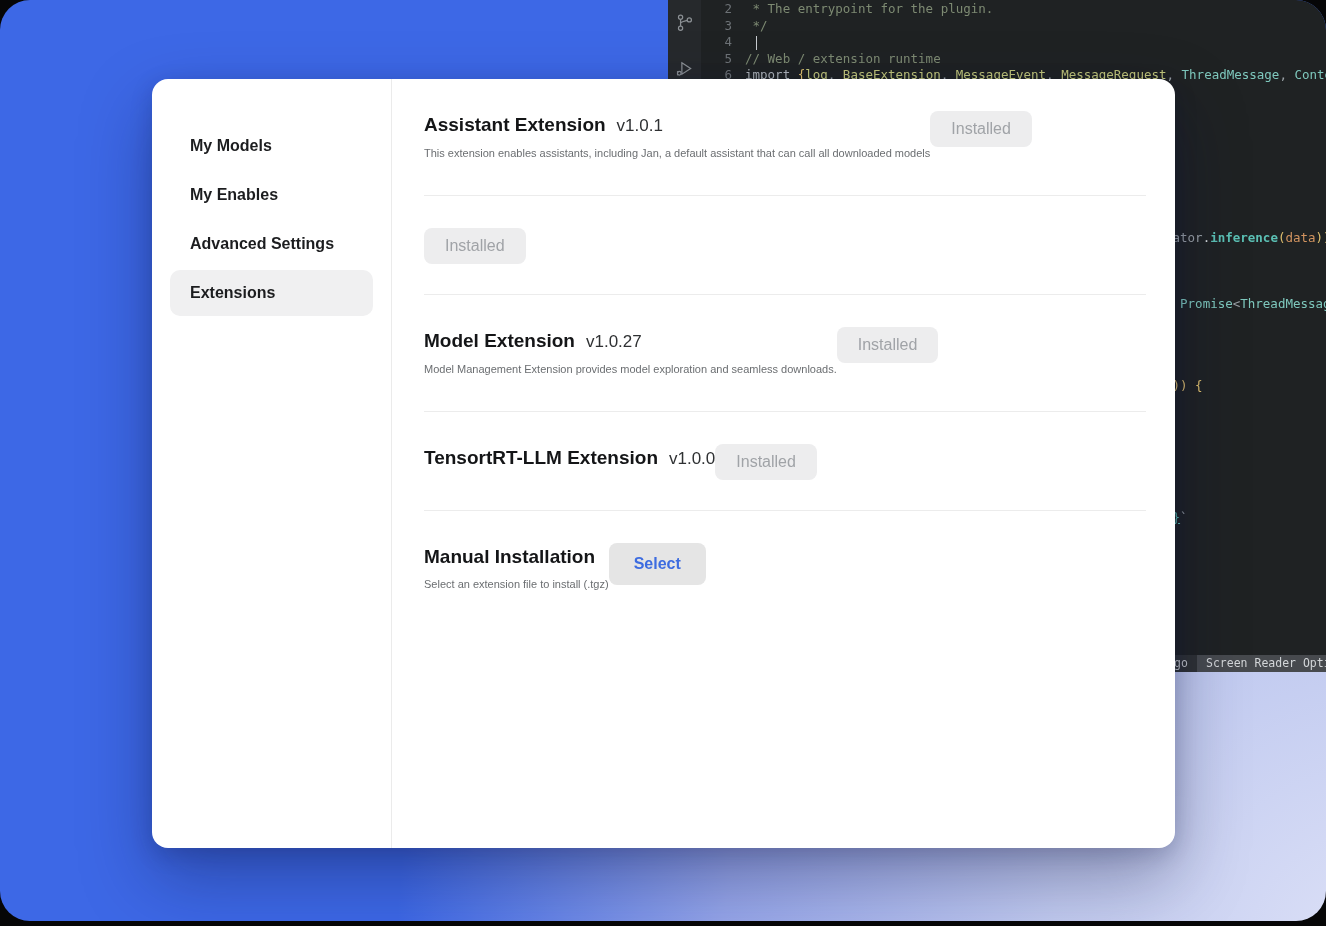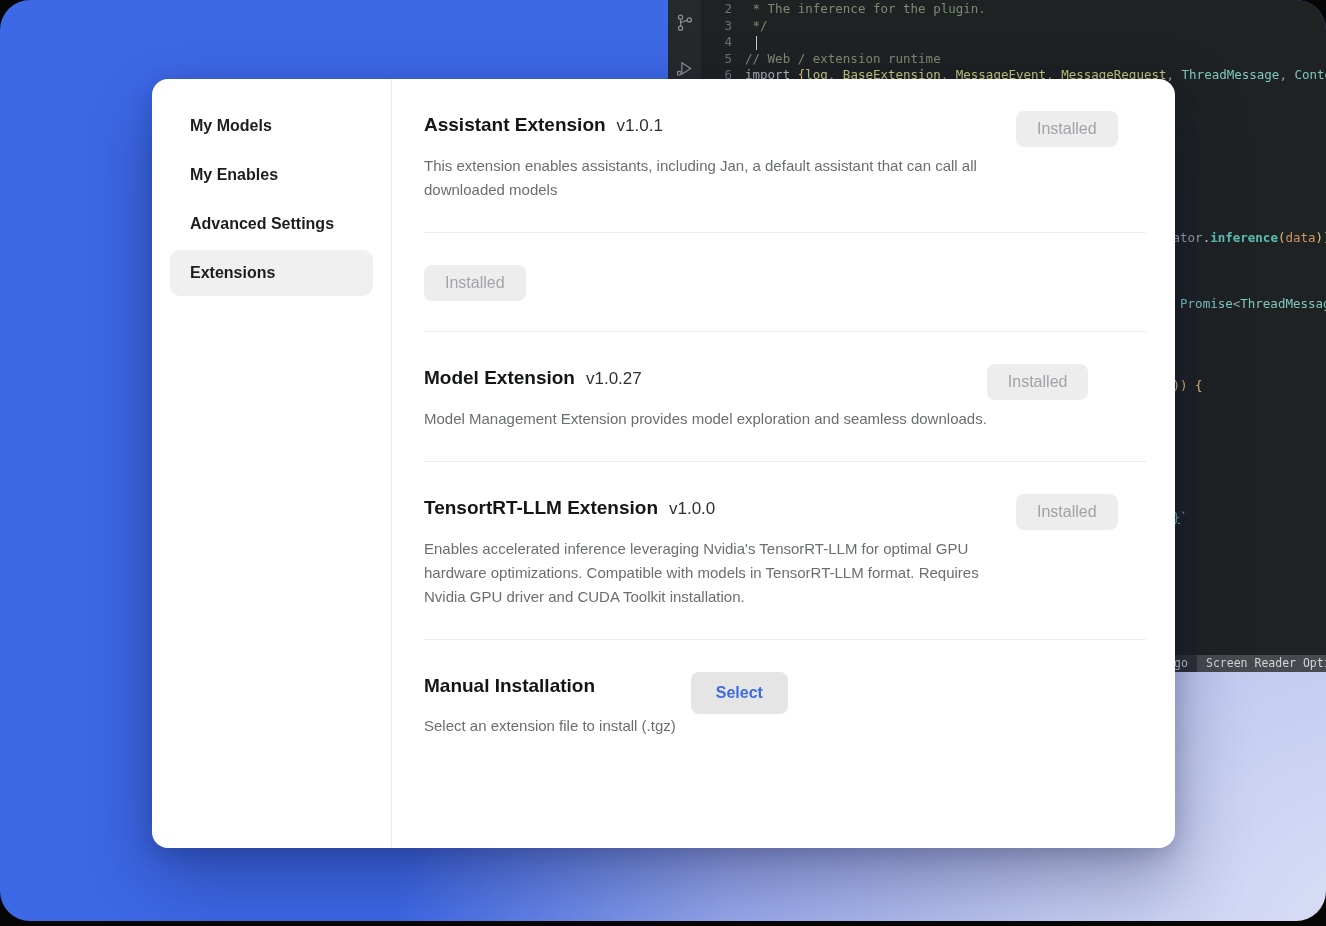--- a/index.html
+++ b/index.html
@@ -38,32 +38,32 @@
   .status-bar { position:absolute; left:0; bottom:0; width:100%; height:17px;
     background:#2f3234; font-size:11.5px; line-height:17px; color:#c3c6c9; }
   .sb-left { position:absolute; left:506px; top:0; }
   .sb-item { position:absolute; left:529px; top:0; right:0; background:#474a4e;
     color:#d3d6d8; padding:0 9px; white-space:nowrap; overflow:hidden; }
 
   
   .modal { position:absolute; left:152px; top:79px; width:1023px; height:769px;
     background:#ffffff; border-radius:16px; display:flex; overflow:hidden;
     box-shadow:0 30px 70px rgba(12,18,60,.35), 0 6px 22px rgba(12,18,60,.18); }
-  .sidebar { width:240px; flex:none; border-right:1px solid #ebebeb; padding-top:21px; }
+  .sidebar { width:240px; flex:none; border-right:1px solid #ebebeb; padding-top:41px; }
   .side-item { margin:3px 18px; height:46px; display:flex; align-items:center;
     padding-left:20px; border-radius:10px; font-size:16px; font-weight:700;
     color:#1c1d1f; cursor:pointer; }
   .side-item.active { background:#f0f0f1; }
   .content { flex:1; padding:0 29px 0 32px; overflow:hidden; }
   .ext-row { display:flex; justify-content:flex-start; align-items:flex-start;
     padding:32px 0 30px; border-bottom:1px solid #ececec; }
-  .ext-row:last-child { border-bottom:none;gap:15px; }
+  .ext-row:last-child { border-bottom:none; }
   .ext-title { font-size:19px; line-height:27px; color:#141517; font-weight:700; }
   .ext-version { font-size:17px; font-weight:400; color:#2f3133; margin-left:11px; }
-  .ext-desc { margin-top:15px; max-width:592px; font-size:15px; line-height:24px;
+  .ext-desc { margin-top:2px; max-width:592px; font-size:11px; line-height:24px;
     color:#6b6e71; font-weight:400; }
   .ext-link { color:#4479da; text-decoration:none; cursor:pointer; }
   .btn { border:none; border-radius:8px; font-size:16px; line-height:1;
     font-family:inherit; cursor:pointer; flex:none; }
   .btn-installed { background:#ededee; color:#a0a3a7; padding:10px 21px; font-weight:400; }
   .btn-select { background:#e5e5e5; color:#3d6ce0; padding:13px 25px; font-weight:700; }
 </style>
 </head>
 <body>
 
@@ -81,21 +81,21 @@
       </span>
       <span>
         <svg viewBox="0 0 24 24">
           <path d="M9 5.5 L19 12 L9 18.5 Z"></path>
           <circle cx="6" cy="17.5" r="2.1"></circle>
           <path d="M3.5 15.5 L5 16.5 M3.5 19.5 L5 18.7"></path>
         </svg>
       </span>
     </div>
     <div class="code-lines" id="code-lines">
-        <div class="code-line"><span class="ln">2</span><span class="tok-comment"> * The inference for the plugin.</span></div>
+        <div class="code-line"><span class="ln">2</span><span class="tok-comment"> * The entrypoint for the plugin.</span></div>
         <div class="code-line"><span class="ln">3</span><span class="tok-comment"> */</span></div>
         <div class="code-line"><span class="ln">4</span></div>
         <div class="code-line"><span class="ln">5</span><span class="tok-comment">// Web / extension runtime</span></div>
         <div class="code-line"><span class="ln">6</span><span class="tok-kw">import </span><span class="tok-brace">{</span><span class="tok-ident">log</span><span class="tok-punct">, </span><span class="tok-ident">BaseExtension</span><span class="tok-punct">, </span><span class="tok-ident">MessageEvent</span><span class="tok-punct">, </span><span class="tok-ident">MessageRequest</span><span class="tok-punct">, </span><span class="tok-teal">ThreadMessage</span><span class="tok-punct">, </span><span class="tok-teal">ContentType</span></div>
       </div>
     <div class="cursor"></div>
     <div id="fragments">
         <div class="fragment" style="top: 230px;"><span class="tok-punct">rator</span><span class="tok-fg">.</span><span class="tok-teal-b">inference</span><span class="tok-brace">(</span><span class="tok-orange">data</span><span class="tok-brace">))</span></div>
         <div class="fragment" style="top: 296px;"><span class="tok-teal">  Promise</span><span class="tok-punct">&lt;</span><span class="tok-teal">ThreadMessage</span></div>
         <div class="fragment" style="top: 378px;"><span class="tok-brace">")) {</span></div>
@@ -136,21 +136,20 @@
         <div class="ext-row">
           <div>
             <div class="ext-title"><span>Model Extension</span><span class="ext-version">v1.0.27</span></div>
             <div class="ext-desc">Model Management Extension provides model exploration and seamless downloads.</div>
           </div>
           <button class="btn btn-installed">Installed</button>
         </div>
         <div class="ext-row">
           <div>
             <div class="ext-title"><span>TensortRT-LLM Extension</span><span class="ext-version">v1.0.0</span></div>
-            <div class="ext-desc">Enables accelerated inference leveraging Nvidia's TensorRT-LLM for optimal GPU hardware optimizations. Compatible with models in TensorRT-LLM format. Requires Nvidia GPU driver and CUDA Toolkit installation.</div>
           </div>
           <button class="btn btn-installed">Installed</button>
         </div>
         <div class="ext-row">
           <div>
             <div class="ext-title"><span>Manual Installation</span></div>
             <div class="ext-desc">Select an extension file to install (.tgz)</div>
           </div>
           <button class="btn btn-select">Select</button>
         </div>

